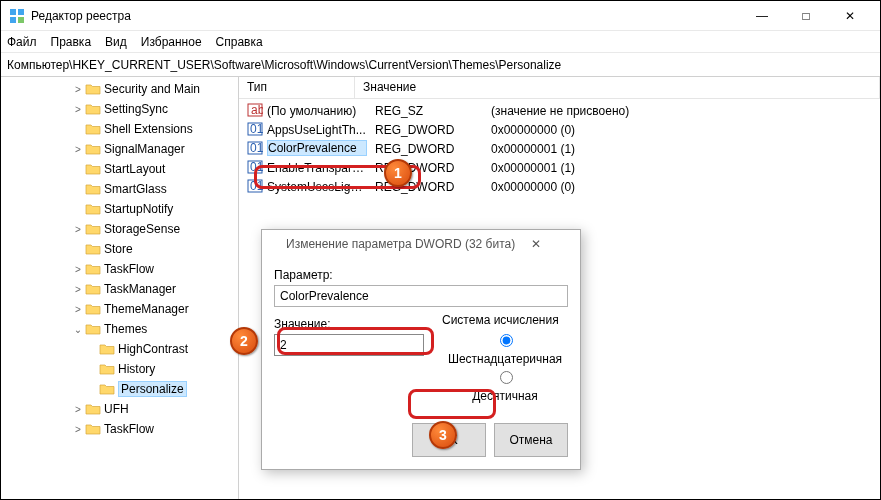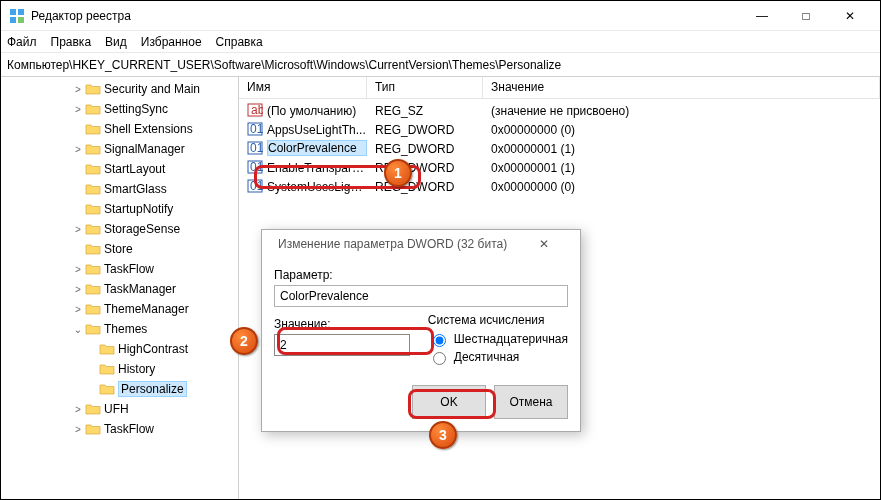--- a/index.html
+++ b/index.html
@@ -26,31 +26,31 @@
 .col-type { width: 116px; }
 .col-val { flex: 1; }
 .list-body { flex: 1; position: relative; }
 .list-row { display: flex; height: 19px; align-items: flex-end; }
 .list-row .icn { width: 16px; height: 16px; margin: 0 4px 0 8px; flex-shrink: 0; }
 .list-row .vname { width: 100px; overflow: hidden; text-overflow: ellipsis; white-space: nowrap; }
 .list-row .vtype { width: 116px; padding-left: 8px; }
 .list-row .vval { flex: 1; padding-left: 8px; }
 .list-row.selected .vname { background: #cce8ff; border: 1px solid #99d1ff; }
 .dialog { position: absolute; left: 260px; top: 228px; width: 320px; background: #fff; border: 1px solid #aaa; box-shadow: 3px 3px 12px rgba(0,0,0,0.25); }
-.dialog-title { height: 28px; display: flex; align-items: center; padding: 0 16px; color: #555; }
+.dialog-title { height: 28px; display: flex; align-items: center; padding: 0 24px; color: #555; }
 .dialog-title .close { margin-left: auto; width: 40px; text-align: center; }
 .dialog-body { padding: 6px 12px 12px 12px; }
 .dlg-label { margin: 4px 0 3px 0; }
 .dlg-text { border: 1px solid #b0b0b0; background: #fff; padding: 3px 5px; width: 100%; height: 22px; }
 .dlg-row { display: flex; gap: 18px; margin-top: 6px; }
 .dlg-left { width: 150px; }
 .dlg-right { flex: 1; }
 .dlg-input { border: 1px solid #888; padding: 3px 5px; width: 100%; height: 22px; }
 .dlg-group-title { margin-bottom: 4px; }
-.dlg-radio { display: flex; align-items: center; gap: 5px; margin: 2px 0; }
+.dlg-radio { display: flex; align-items: center; gap: 5px; margin: 2px 0; flex-direction: column; }
 .dlg-buttons { display: flex; justify-content: flex-end; gap: 8px; margin-top: 18px; }
 .dlg-btn { width: 74px; height: 34px; border: 1px solid #adadad; background: #e1e1e1; display: flex; align-items: center; justify-content: center; }
 .annot { position: absolute; border: 3px solid #d42020; border-radius: 8px; pointer-events: none; }
 .badge { position: absolute; width: 28px; height: 28px; border-radius: 50%; background: radial-gradient(circle at 35% 30%, #ff8a3a, #d84a0d); color: #fff; display: flex; align-items: center; justify-content: center; font-weight: bold; font-size: 14px; border: 2px solid #b33807; box-shadow: 1px 1px 2px rgba(0,0,0,0.4); pointer-events: none; }
 svg { display: block; }
 </style>
 </head>
 <body>
 
 <div class="titlebar">
@@ -260,21 +260,20 @@
         <span class="tree-icon">
           <svg width="16" height="14">
             <path d="M1 3 L6 3 L7.5 4.5 L15 4.5 L15 12 L1 12 Z" fill="#ffd86b" stroke="#d6a83a" stroke-width="0.7"></path>
           </svg>
         </span>
         <span class="tree-label">TaskFlow</span>
       </div>
     </div>
   <div class="list">
     <div class="list-header">
-      <div class="col col-name">Имя</div>
       <div class="col col-type">Тип</div>
       <div class="col col-val">Значение</div>
     </div>
     <div class="list-body" id="listbody">
         <div class="list-row">
           <span class="icn">
             <svg width="16" height="16">
               <rect x="1" y="2" width="14" height="12" fill="#fff" stroke="#b33"></rect>
               <text x="4" y="12" font-size="8" fill="#b33" font-family="Tahoma">ab</text>
             </svg>

